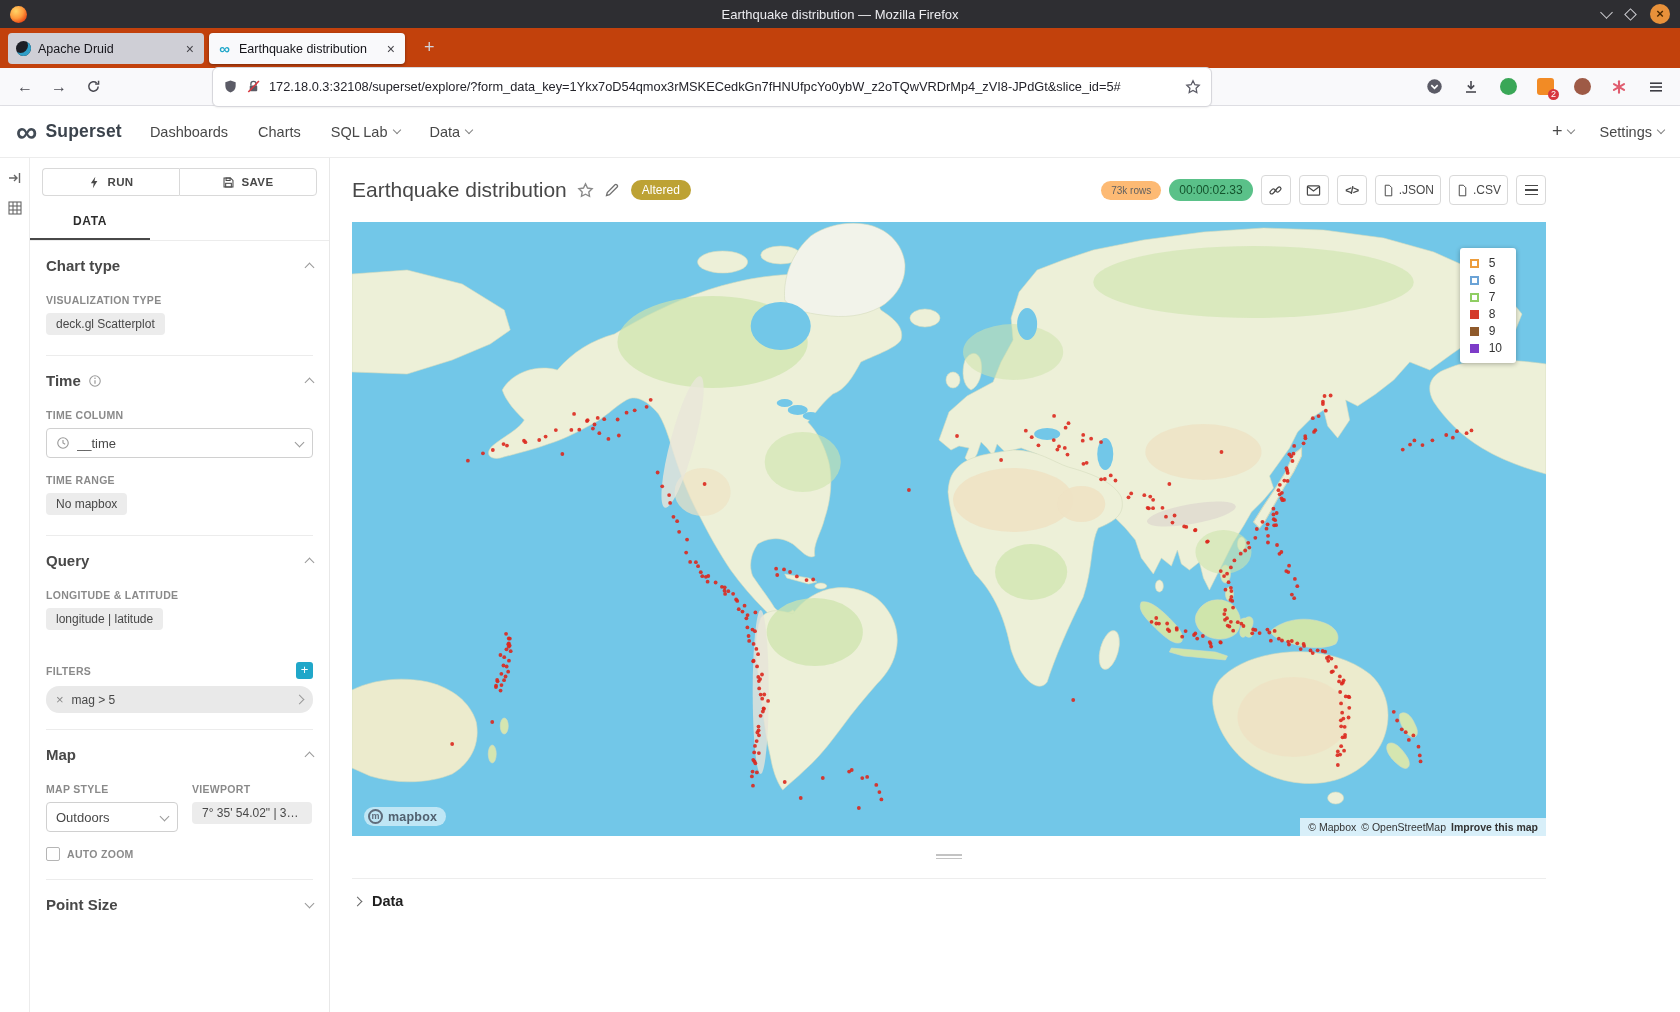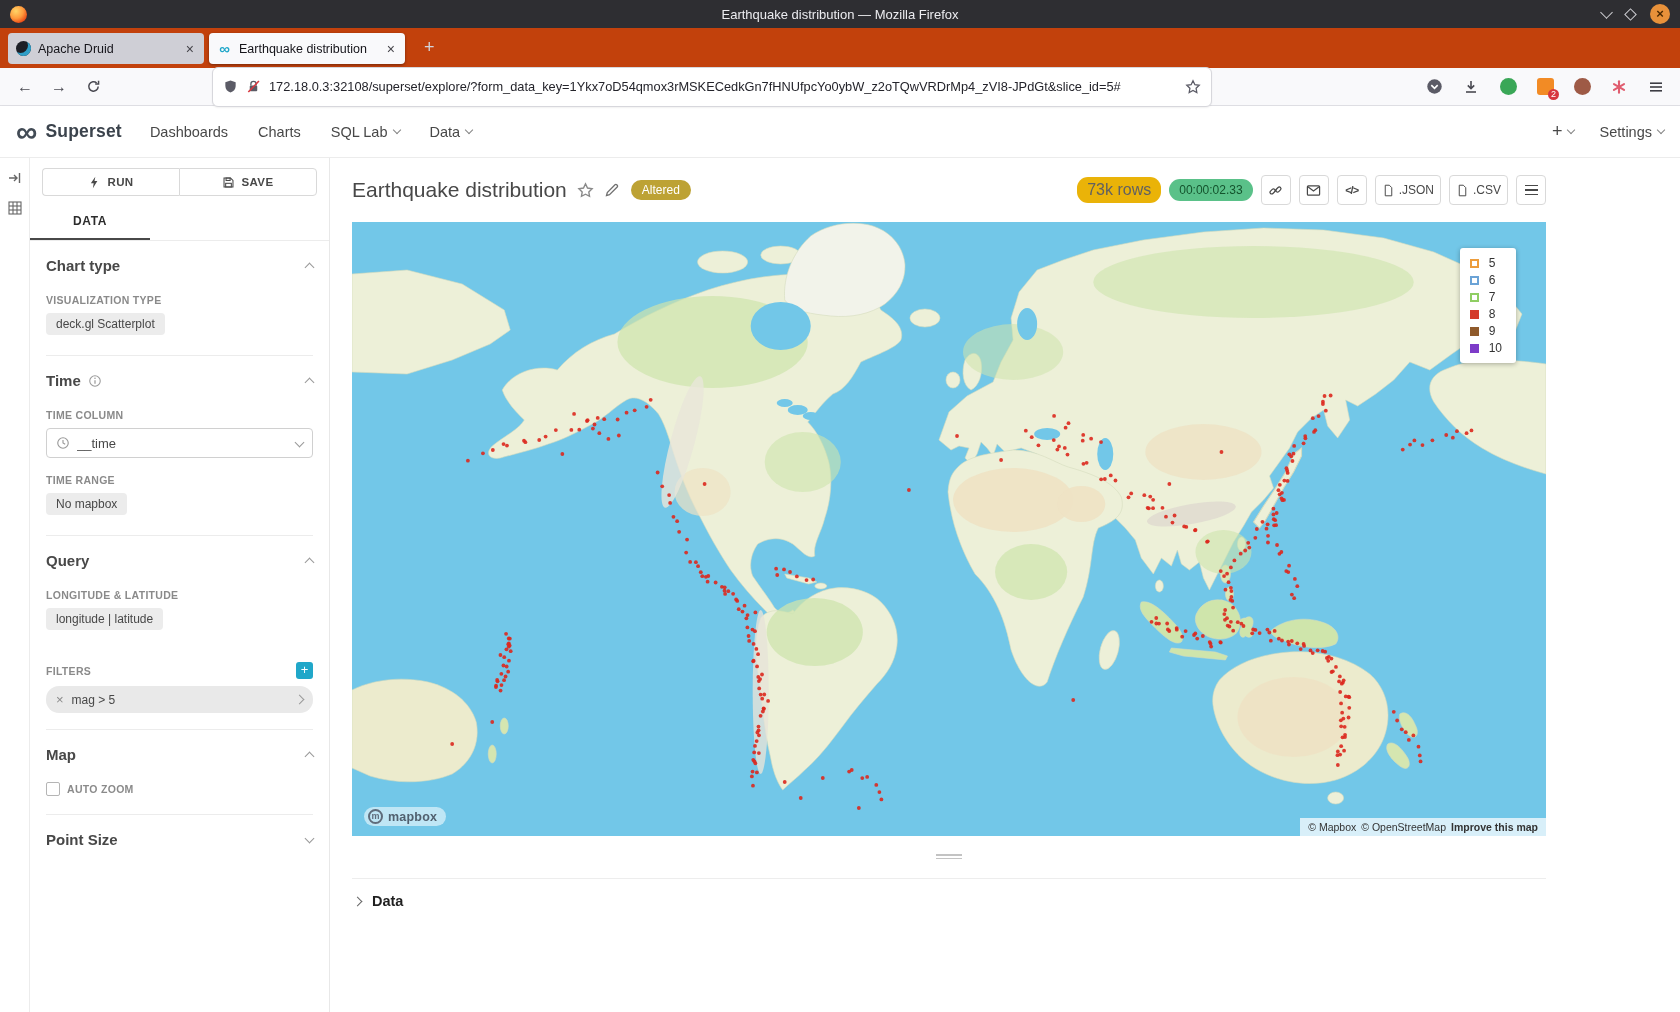--- a/index.html
+++ b/index.html
@@ -94,21 +94,21 @@
   .filter-pill .fx{color:#8a8a8a;font-size:13px;}
   .filter-pill .ftext{flex:1;}
 
   
   .main{flex:1;min-width:0;padding:0 134px 0 22px;display:flex;flex-direction:column;background:#fff;}
   .chart-head{margin-top:12px;height:40px;display:flex;align-items:center;gap:10px;}
   .chart-title{font-size:21px;color:#484848;font-weight:500;}
   .icon16{width:17px;height:17px;display:inline-flex;align-items:center;justify-content:center;}
   .altered{background:var(--altered-bg);color:#fff;font-size:12px;border-radius:11px;padding:3px 11px;}
   .head-right{margin-left:auto;display:flex;align-items:center;gap:8px;}
-  .pill-gray{background:#eab308;color:#616161;font-size:16px;border-radius:11px;padding:4px 10px;}
+  .pill-gray{background:#fdba74;color:#616161;font-size:10px;border-radius:11px;padding:4px 10px;}
   .pill-green{background:var(--timer-bg);color:#14532d;font-size:12px;border-radius:11px;padding:4px 10px;}
   .hbtn{height:30px;min-width:30px;border:1px solid #d9d9d9;border-radius:4px;background:#fff;display:flex;align-items:center;justify-content:center;gap:4px;padding:0 6px;font-size:12px;color:#484848;}
   .hbtn .codeglyph{font-size:11px;font-weight:bold;letter-spacing:-1px;}
   .burger{display:flex;flex-direction:column;gap:3px;}
   .burger span{display:block;width:13px;height:1.6px;background:#484848;}
 
   .mapwrap{position:relative;height:614px;margin-top:12px;background:var(--ocean);overflow:hidden;}
   .mapwrap svg.world{position:absolute;inset:0;width:100%;height:100%;}
   #dots circle{fill:var(--dot);opacity:.9;}
   .legend{position:absolute;top:26px;right:30px;background:#fff;border-radius:3px;box-shadow:0 1px 5px rgba(0,0,0,.3);padding:8px 14px 8px 10px;display:flex;flex-direction:column;gap:3px;}
@@ -344,20 +344,33 @@
       <div class="filter-pill">
         <span class="fx">×</span>
         <span class="ftext">mag &gt; 5</span>
         <span class="chev right"></span>
       </div>
       <div class="divider"></div>
 
       <div class="sec-head">
         <span class="sec-title">Map</span>
         <span class="chev up"></span>
+      </div>
+      <div class="two-col">
+        <div class="col-l">
+          <div class="ctl-label">MAP STYLE</div>
+          <div class="select">
+            <span class="sval">Outdoors</span>
+            <span class="chev down"></span>
+          </div>
+        </div>
+        <div class="col-r">
+          <div class="ctl-label">VIEWPORT</div>
+          <span class="chip" style="max-width:120px;">7° 35' 54.02" | 31...</span>
+        </div>
       </div>
       <div class="cbrow" style="margin-top:14px;">
         <span class="cb"></span>
         <span class="cb-label">AUTO ZOOM</span>
       </div>
       <div class="divider"></div>
 
       <div class="sec-head">
         <span class="sec-title">Point Size</span>
         <span class="chev down"></span>

